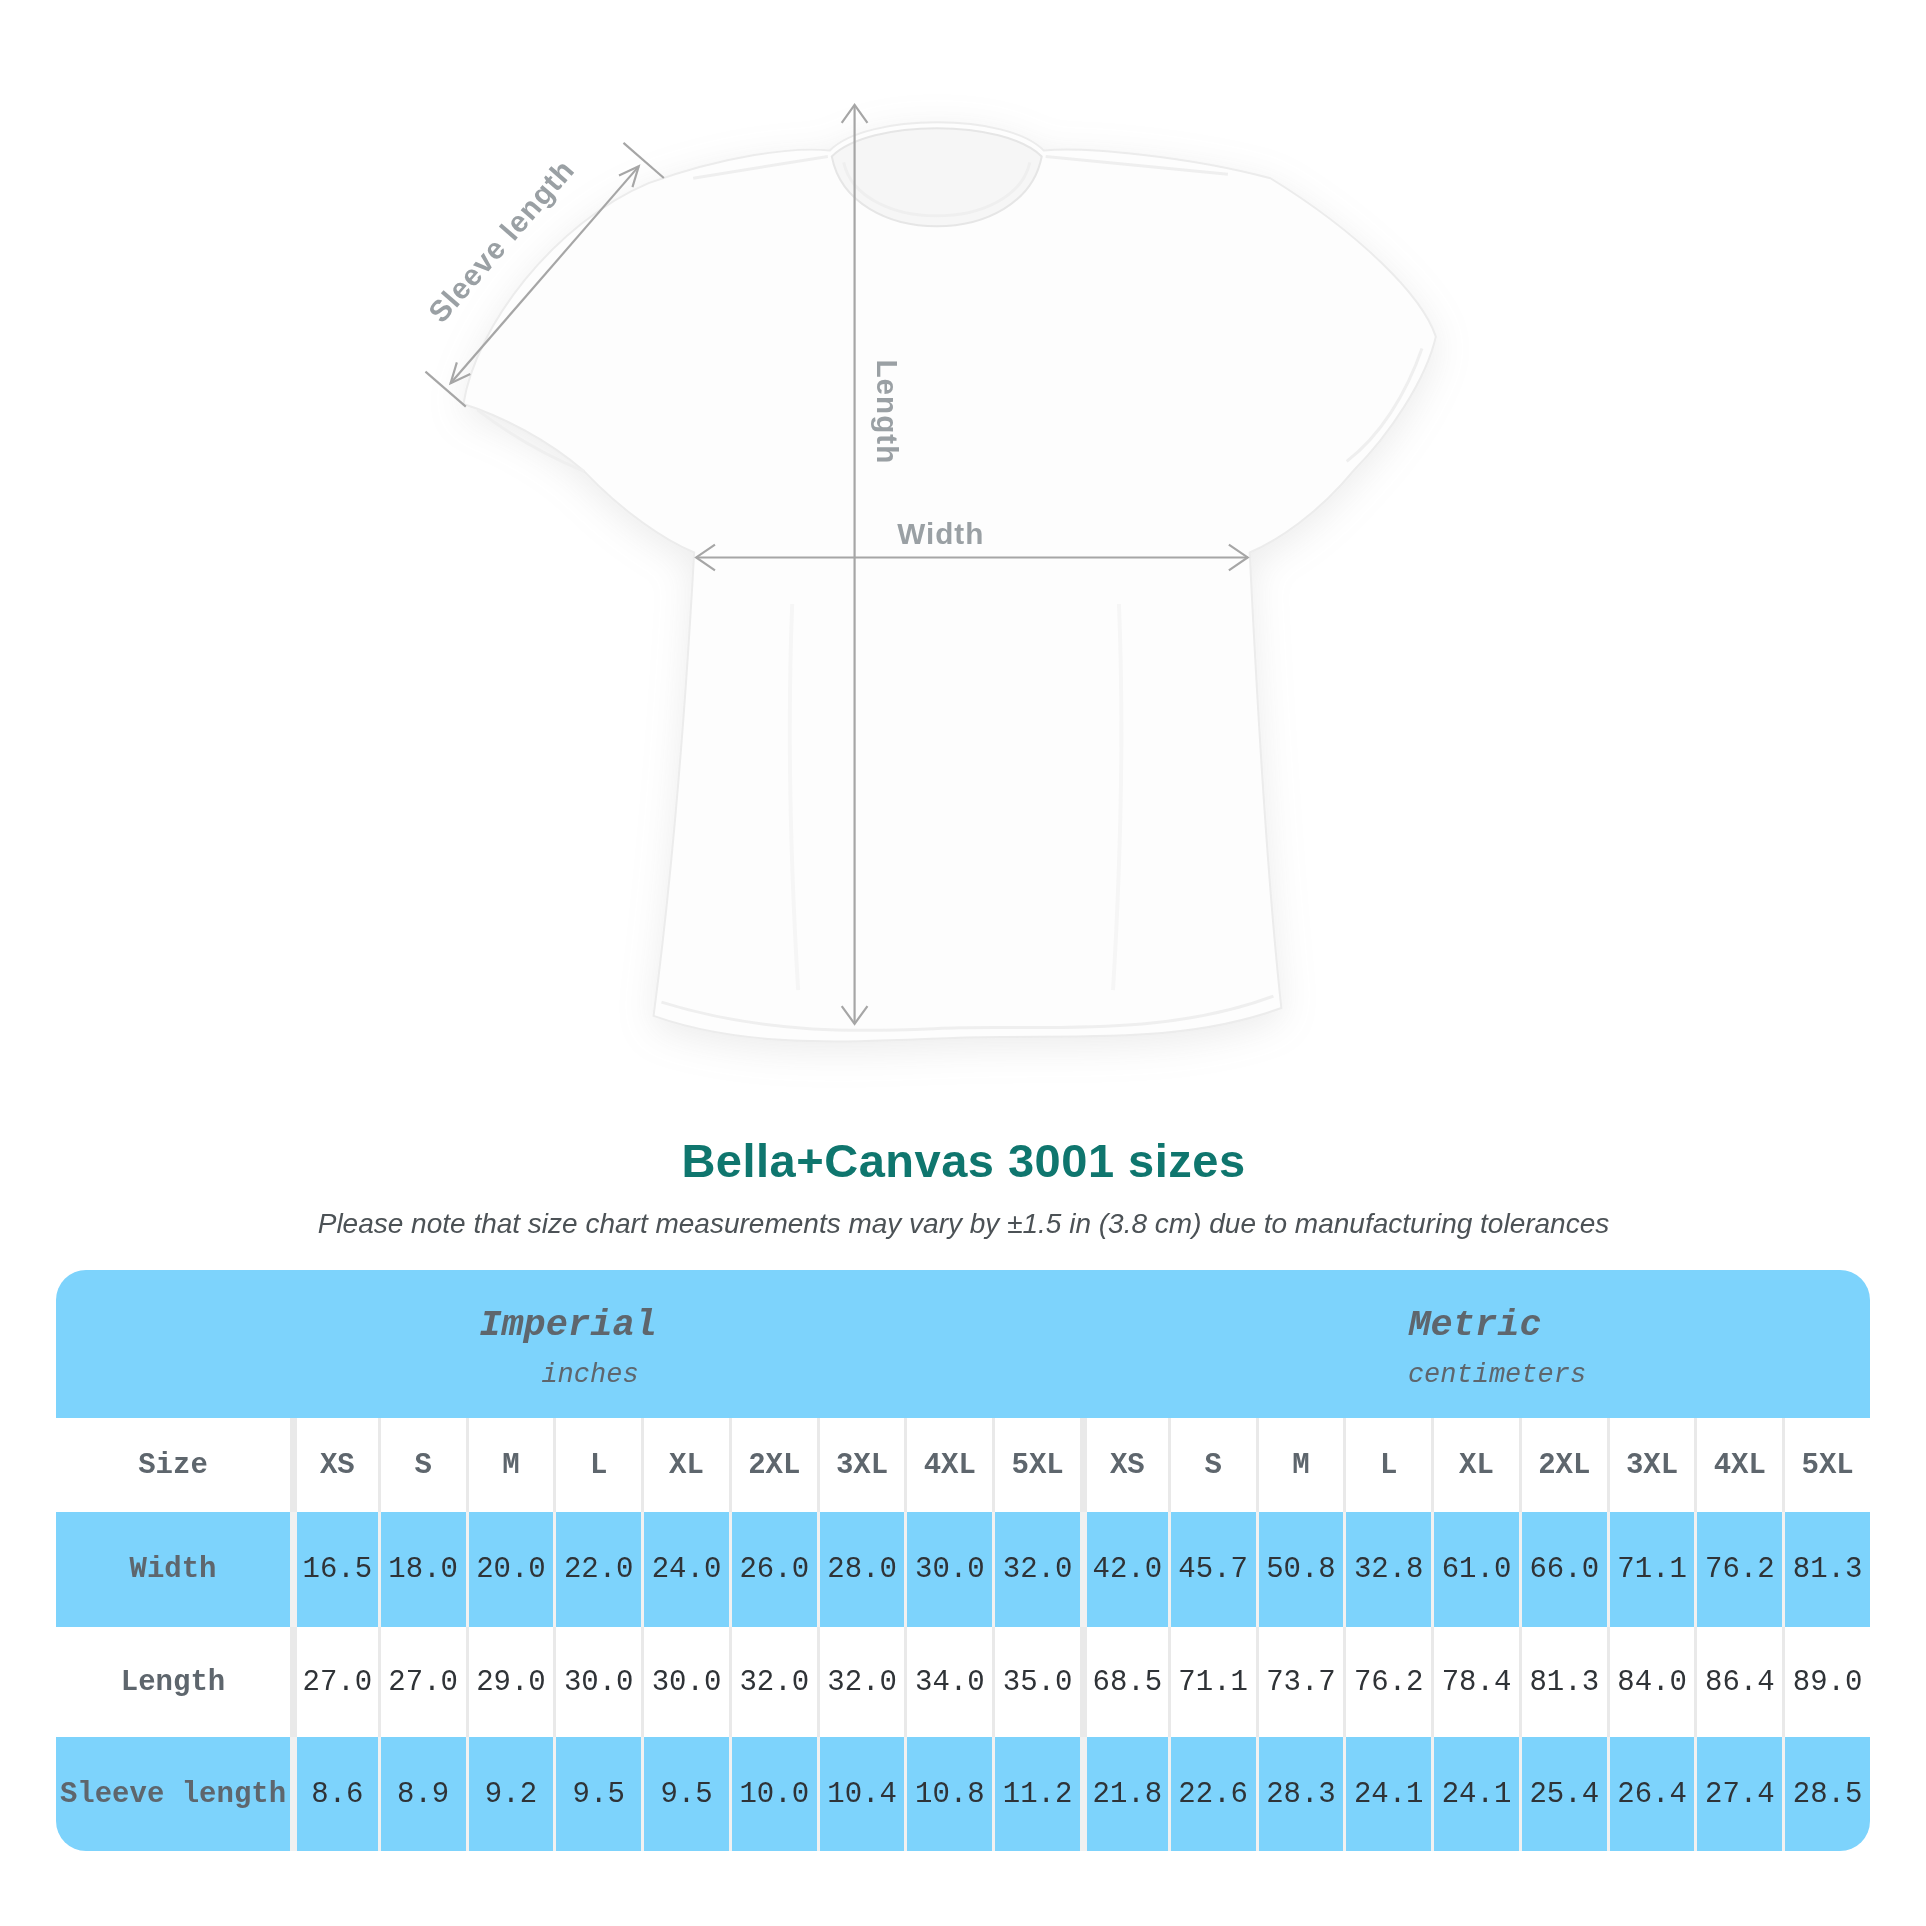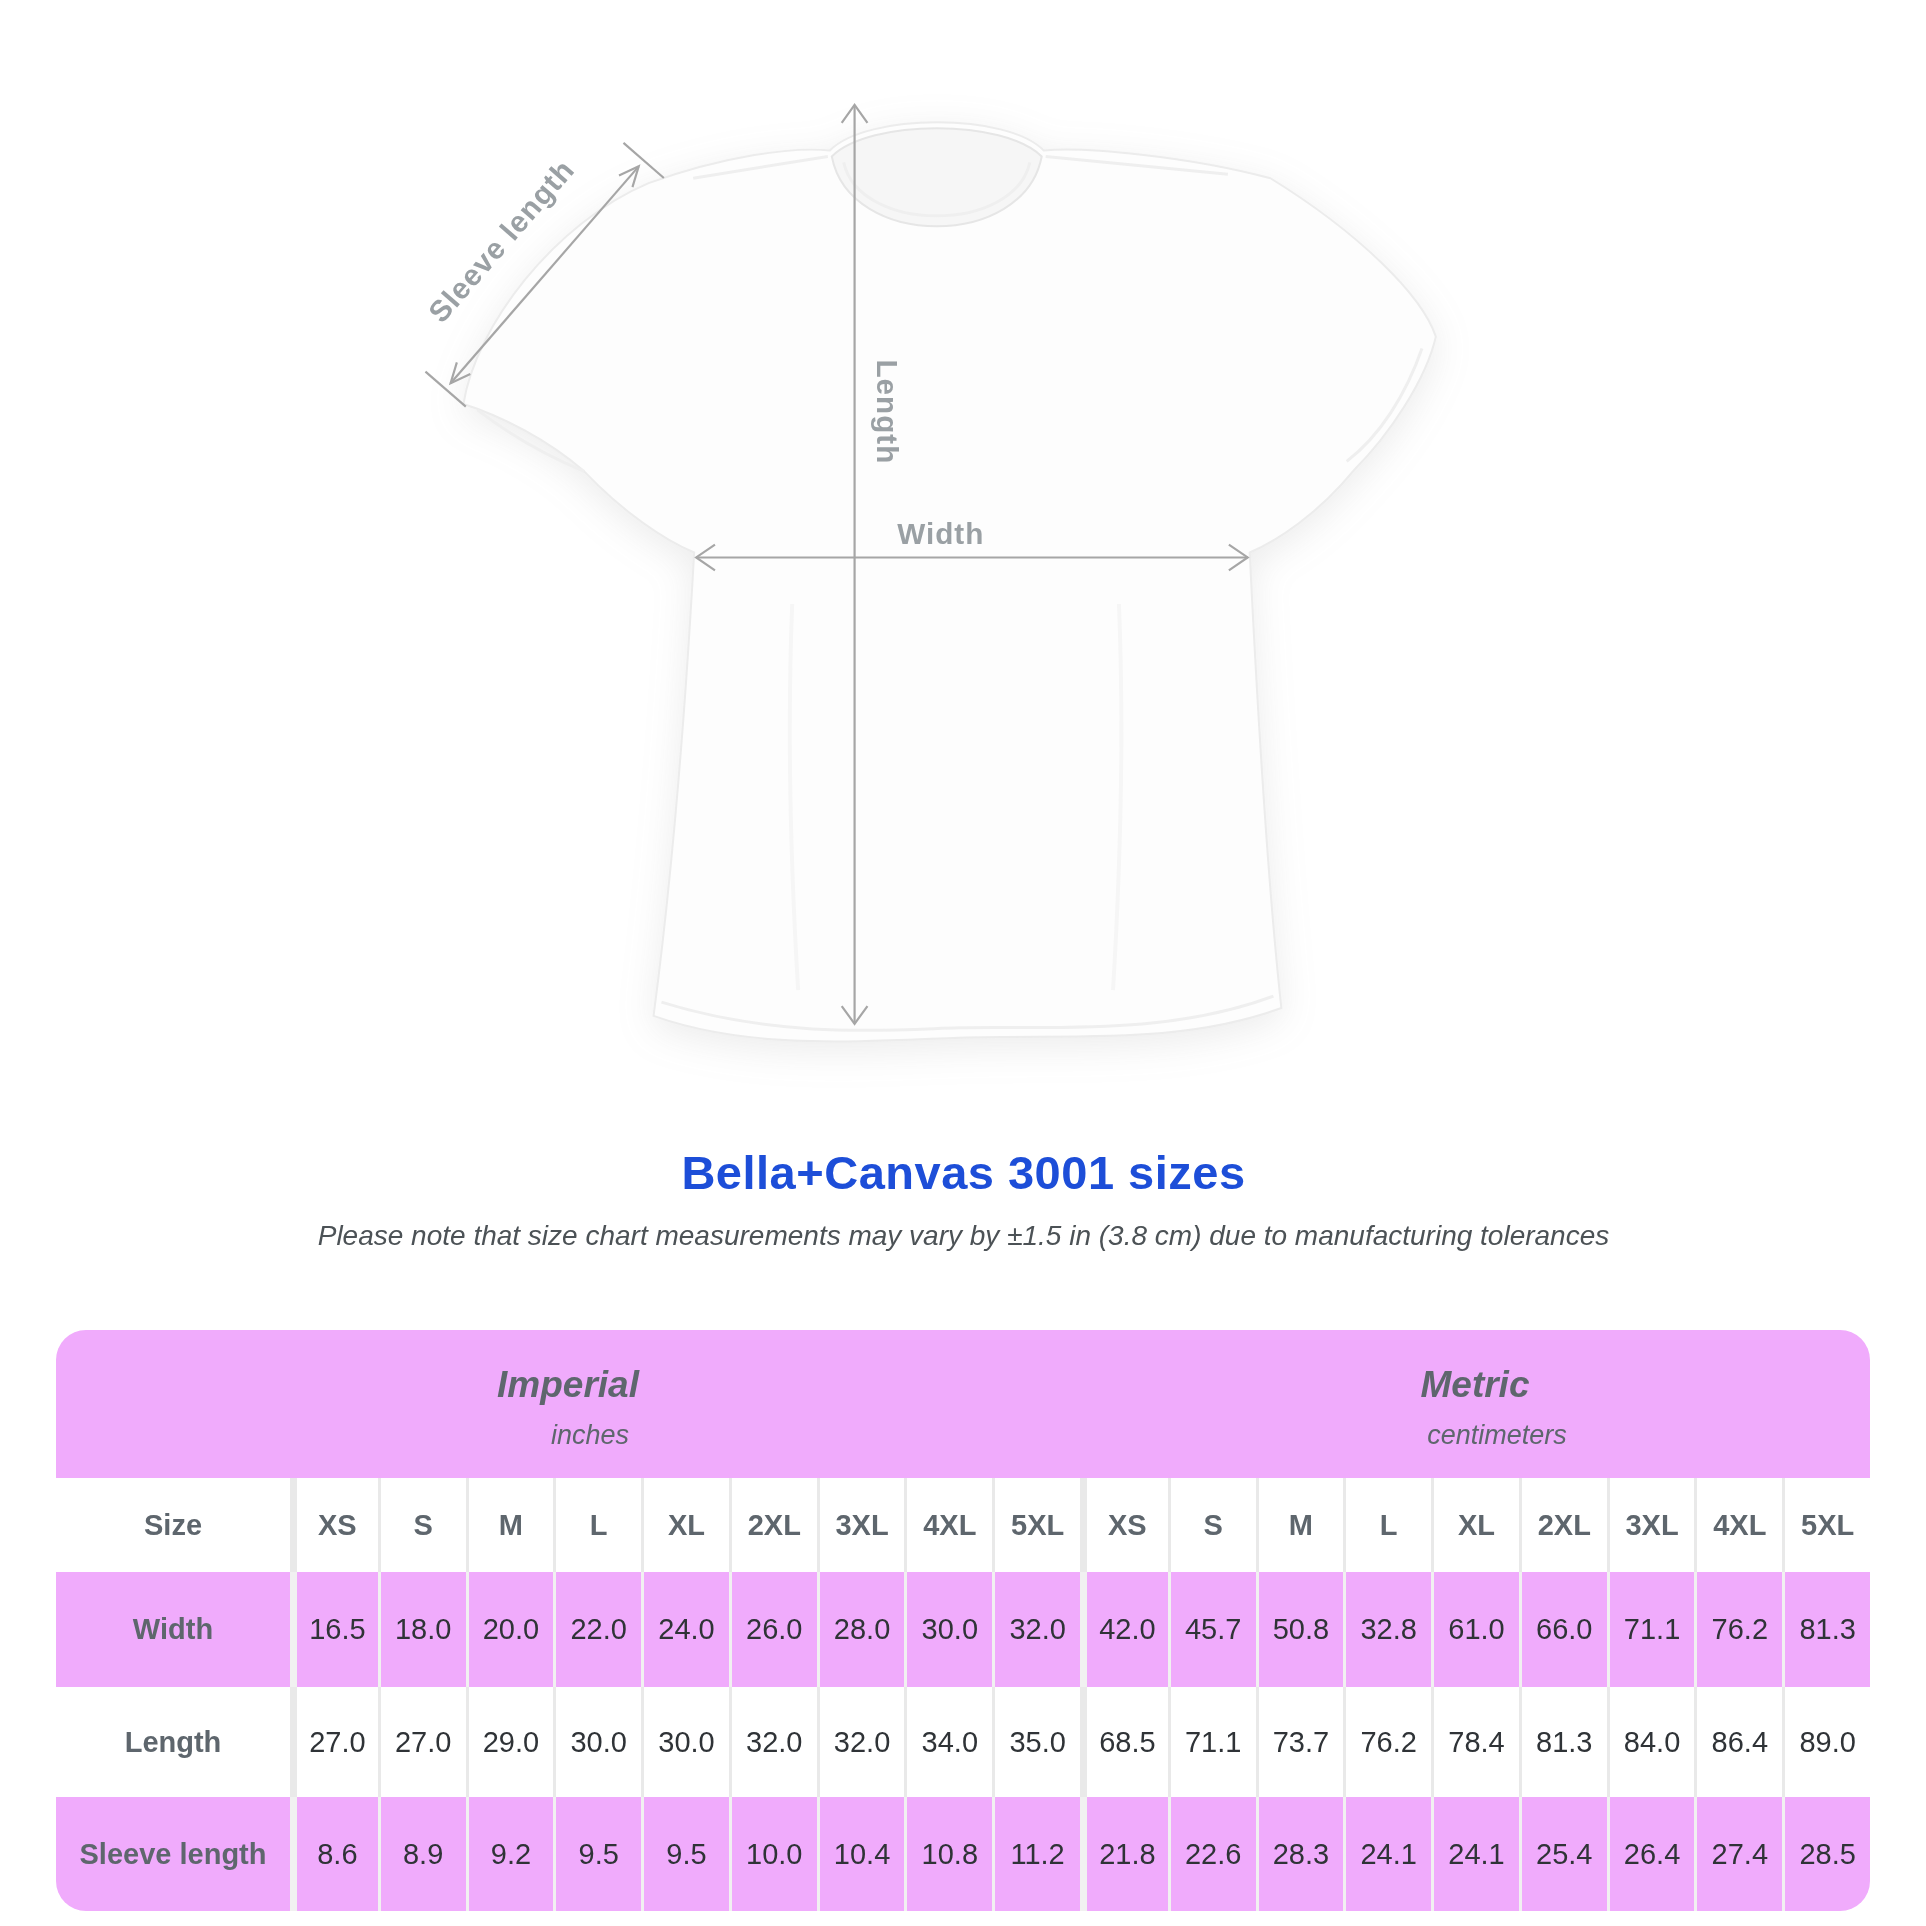--- a/index.html
+++ b/index.html
@@ -14,26 +14,26 @@
   
   .diagram-svg { position: absolute; left: 0; top: 0; }
   .shirt-body { fill: #fdfdfd; stroke: #ececec; stroke-width: 2; filter: drop-shadow(0 9px 18px rgba(110,110,110,0.13)); }
   .neck-hole { fill: #f6f6f6; stroke: #e6e6e6; stroke-width: 2; }
   .seam { fill: none; stroke: #efefef; stroke-width: 3; }
   .fold { fill: none; stroke: #f6f6f6; stroke-width: 4; }
   .meas { stroke: #a6a6a6; stroke-width: 2.2; fill: none; }
   .meas-label { fill: #9aa0a4; font-size: 30px; font-weight: bold; letter-spacing: 1px; }
   
   .title-wrap { position: absolute; top: 1129px; left: 0; width: 100%; text-align: center; }
-  .title-wrap h1 { margin: 16px; font-size: 47px; font-weight: bold; color: #1d4ed8; letter-spacing: 0.5px; }
+  .title-wrap h1 { margin: 4px; font-size: 47px; font-weight: bold; color: #0f766e; letter-spacing: 0.5px; }
   .title-wrap p { margin: 20px 0 0 0; font-size: 28px; font-style: italic; color: #4c5256; }
   
   .size-table {
-    position: absolute; left: 56px; top: 1330px; width: 1814px;
-    background: #f0abfc; border-radius: 30px; overflow: hidden;
+    position: absolute; left: 56px; top: 1270px; width: 1814px;
+    background: #7dd3fc; border-radius: 30px; overflow: hidden; font-family: Liberation Mono, monospace;
   }
   .trow { display: grid; grid-template-columns: 234px repeat(18, 1fr); }
   .band { height: 148px; }
   .group { display: flex; flex-direction: column; align-items: center; justify-content: center; padding-top: 6px; }
   .g-imp { grid-column: 1 / span 10; }
   .g-met { grid-column: 11 / -1; }
   .gtitle { font-size: 37px; font-weight: bold; font-style: italic; color: #5e666d; }
   .gunit { margin-top: 14px; font-size: 27px; font-style: italic; color: #5e666d; margin-left: 44px; }
   .r-white { background: #ffffff; }
   .r-gray  { background: transparent; }

